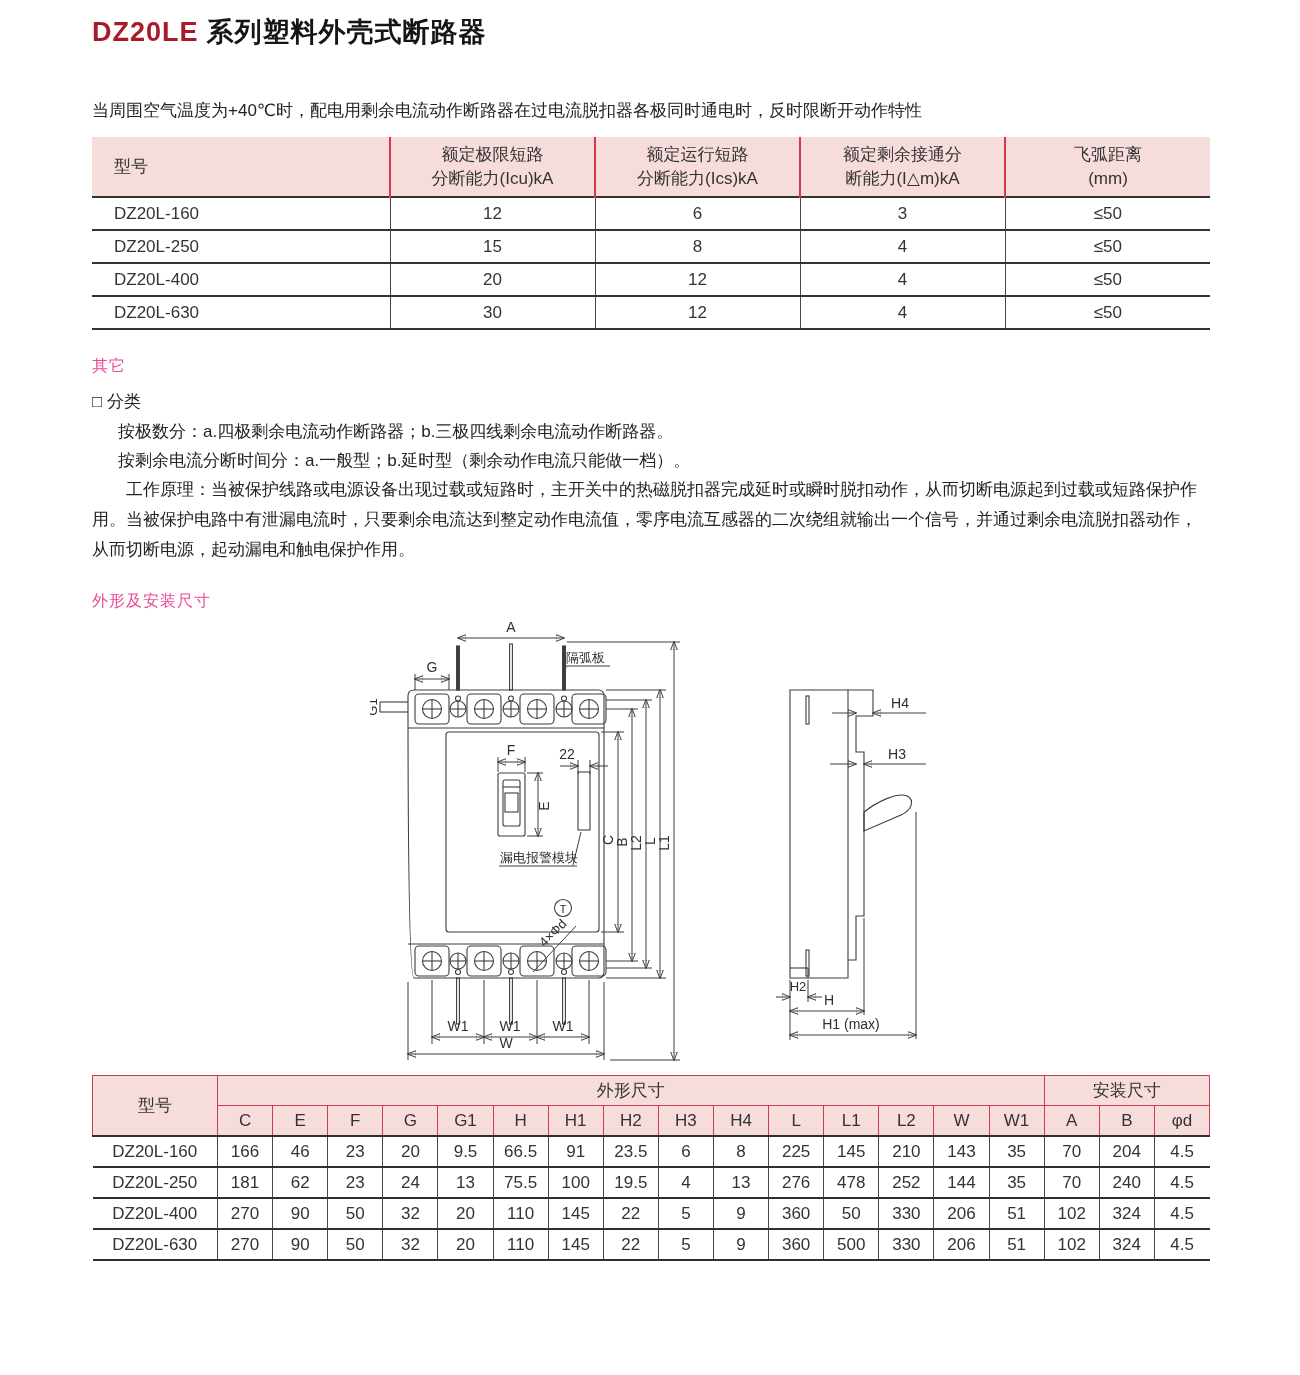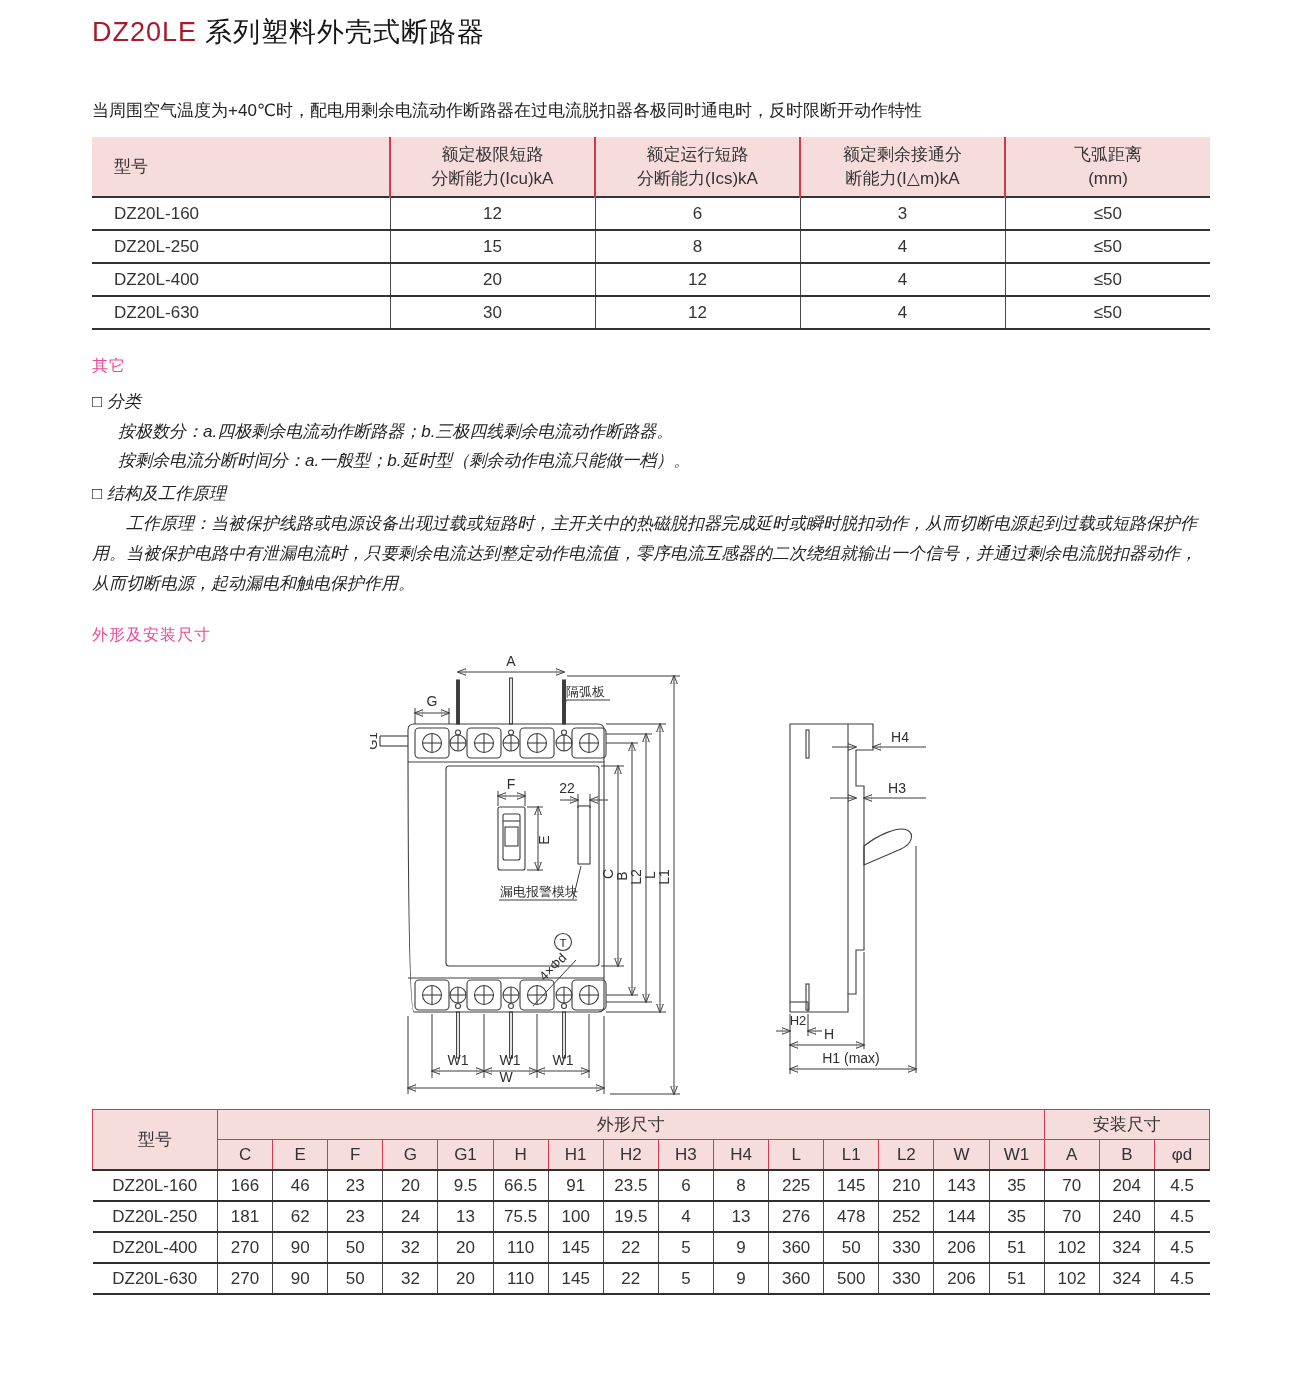--- a/index.html
+++ b/index.html
@@ -4,26 +4,26 @@
 <style>
   html,body{margin:0;padding:0;background:#fff;}
   body{
     width:1300px;height:1375px;
     font-family:"Liberation Sans","DejaVu Sans",sans-serif;
     color:#222;overflow:hidden;
   }
   .page{box-sizing:border-box;width:1300px;padding:14px 90px 0 92px;}
 
   
-  h1.title{margin:0;font-size:27px;font-weight:normal;color:#151515;letter-spacing:1px;}
+  h1.title{margin:0;font-size:27px;font-weight:bold;color:#151515;letter-spacing:1px;}
   h1.title .code{color:#a8192b;margin-right:8px;}
   p.intro{margin:49px 0 0 0;font-size:17px;color:#232323;}
   h2.sec{margin:26px 0 0 0;font-size:16px;font-weight:normal;color:#ec4899;letter-spacing:1px;}
   .other{margin-top:10px;}
-  .other p{margin:0;font-size:17px;color:#232323;font-style:italic;}
+  .other p{margin:0;font-size:17px;color:#232323;}
   .other p.box{line-height:30px;margin-top:4px;}
   .other p.indent{line-height:29px;padding-left:26px;}
   .other p.para{line-height:30px;text-indent:34px;}
 
   
   table{border-collapse:collapse;table-layout:fixed;width:1118px;}
   th,td{padding:0;}
   .t1{margin-top:15px;border-bottom:2px solid #333;}
   .t1 th{background:#f7dcdc;height:59px;font-weight:normal;font-size:17px;color:#333;
          text-align:center;vertical-align:middle;line-height:24px;}
@@ -118,21 +118,20 @@
         </tr>
       </tbody>
   </table>
 
   <h2 class="sec">其它</h2>
 
   <div class="other">
     <p class="box">□ 分类</p>
     <p class="indent">按极数分：a.四极剩余电流动作断路器；b.三极四线剩余电流动作断路器。</p>
     <p class="indent">按剩余电流分断时间分：a.一般型；b.延时型（剩余动作电流只能做一档）。</p>
-    <p class="box">□ 结构及工作原理</p>
     <p class="para">工作原理：当被保护线路或电源设备出现过载或短路时，主开关中的热磁脱扣器完成延时或瞬时脱扣动作，从而切断电源起到过载或短路保护作用。当被保护电路中有泄漏电流时，只要剩余电流达到整定动作电流值，零序电流互感器的二次绕组就输出一个信号，并通过剩余电流脱扣器动作，从而切断电源，起动漏电和触电保护作用。</p>
   </div>
 
   <h2 class="sec">外形及安装尺寸</h2>
 
   <div class="diagram">
     <svg class="dw" viewBox="0 0 620 450" width="620" height="450" xmlns="http://www.w3.org/2000/svg">
       <defs>
         <marker id="ar" viewBox="0 0 10 10" refX="9.2" refY="5" markerWidth="9" markerHeight="9" orient="auto-start-reverse">
           <path d="M0,1.2 L10,5 L0,8.8 z" fill="#3d3d3d" stroke="none"></path>

